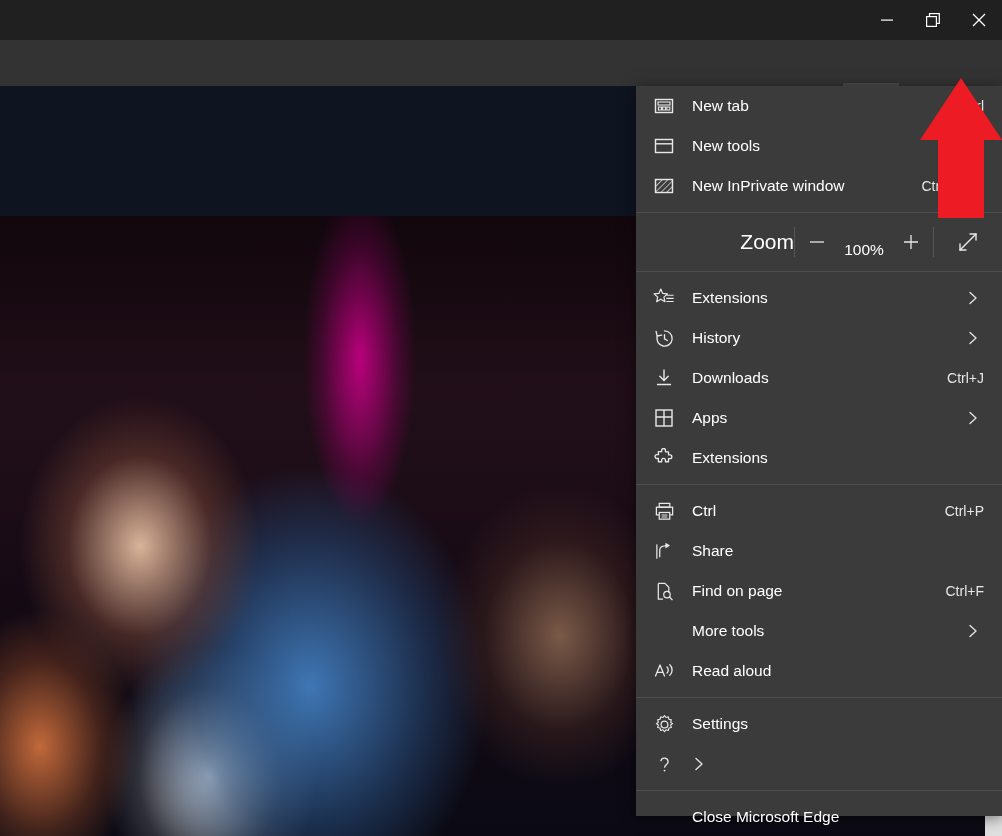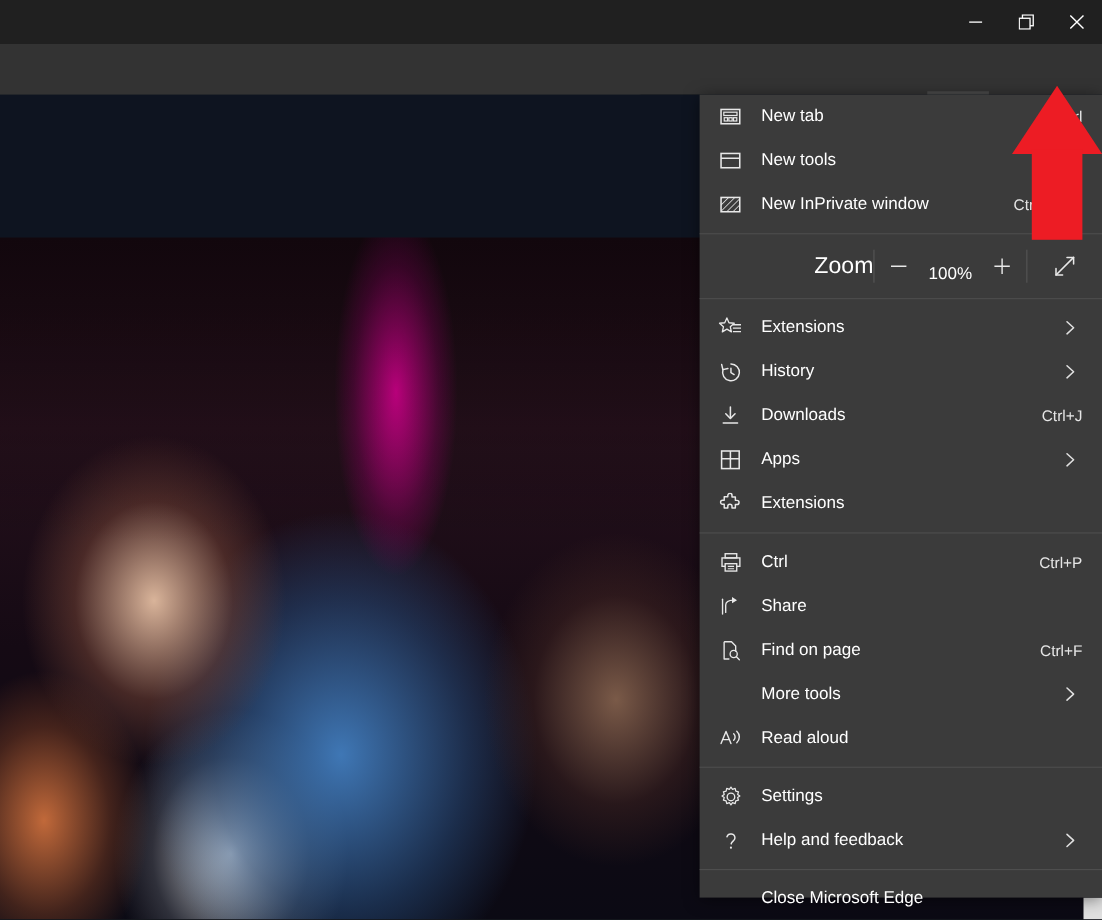--- a/index.html
+++ b/index.html
@@ -426,21 +426,20 @@
     <span class="lb">Settings</span>
   </div>
 
   <div class="mi">
     <span class="ic">
       <svg width="21" height="21" viewBox="0 0 22 22">
         <path d="M7.2 7 a3.9 3.9 0 0 1 7.6 1.2 c0 2.6 -3.3 3.1 -3.6 5.6" fill="none" stroke="#e8e8e8" stroke-width="1.4" stroke-linecap="round"></path>
         <circle cx="11" cy="17.4" r="1" fill="#e8e8e8"></circle>
       </svg>
     </span>
-    <span class="lb">Help and feedback</span>
     <span class="ch">
       <svg width="14" height="14" viewBox="0 0 14 14">
           <path d="M4 1.5 L10 7 L4 12.5" fill="none" stroke="#e0e0e0" stroke-width="1.4" stroke-linecap="round" stroke-linejoin="round"></path>
         </svg>
     </span>
   </div>
 
   <div class="sep"></div>
 
   <div class="mi">

